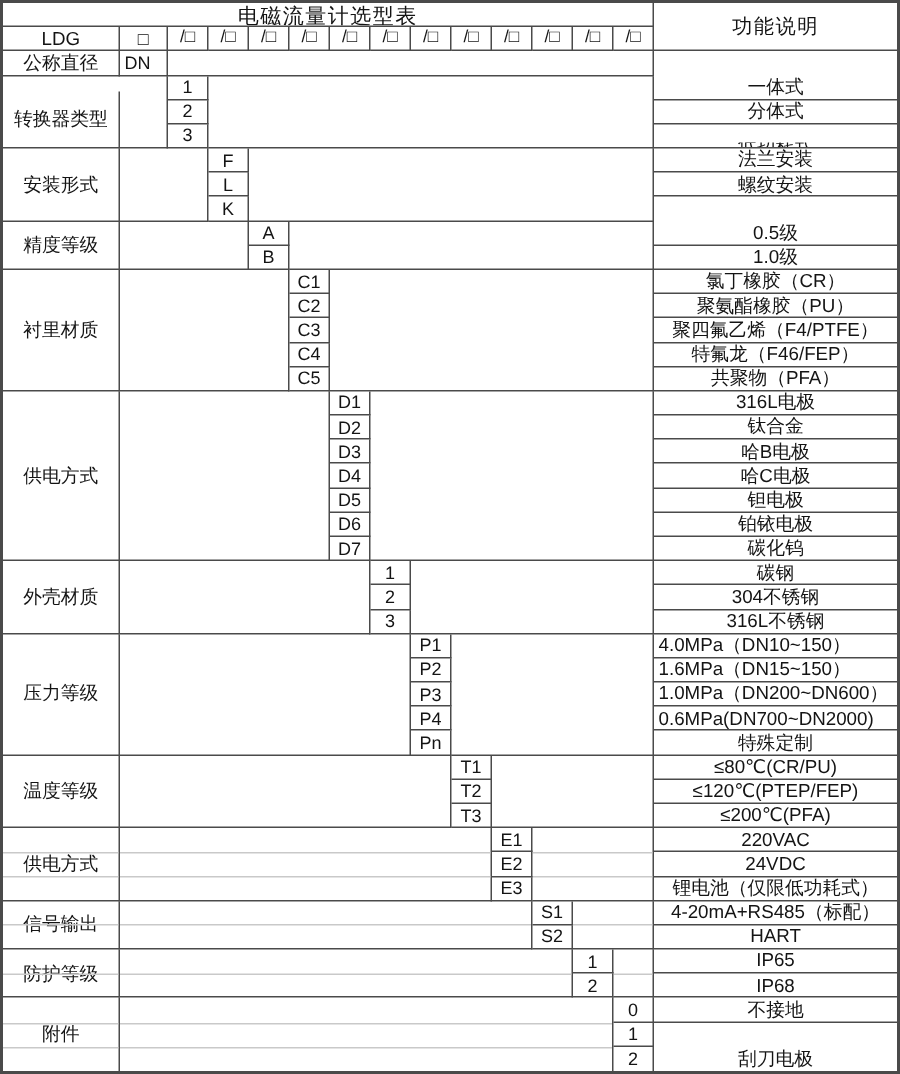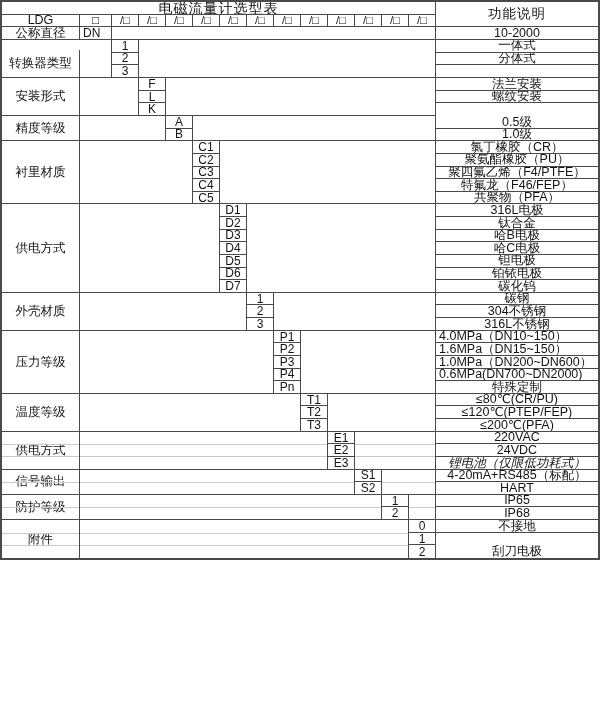--- a/index.html
+++ b/index.html
@@ -3,21 +3,21 @@
 <meta charset="utf-8">
 <style>
   :root{
     --line:#4a4a4a;
     --faint:#c9c9c9;
     --ink:#141414;
   }
   html,body{margin:0;padding:0;background:#fff;}
   #grid{
     position:relative;
-    width:600px;height:560px;
+    width:600px;height:716px;
     box-sizing:border-box;
     border:2px solid var(--line);
     display:grid;
     grid-template-columns:78px 32px repeat(12,27px) 1fr;
     grid-template-rows:repeat(44,1fr);
     font-family:"Liberation Sans","DejaVu Sans",sans-serif;
     color:var(--ink);
     background:#fff;
   }
   .cell{
@@ -58,21 +58,20 @@
     <div class="cell slot" style="grid-area: 2 / 8 / 3 / 9;">/□</div>
     <div class="cell slot" style="grid-area: 2 / 9 / 3 / 10;">/□</div>
     <div class="cell slot" style="grid-area: 2 / 10 / 3 / 11;">/□</div>
     <div class="cell slot" style="grid-area: 2 / 11 / 3 / 12;">/□</div>
     <div class="cell slot" style="grid-area: 2 / 12 / 3 / 13;">/□</div>
     <div class="cell slot" style="grid-area: 2 / 13 / 3 / 14;">/□</div>
     <div class="cell slot" style="grid-area: 2 / 14 / 3 / 15;">/□</div>
     <div class="cell" style="grid-area: 3 / 1 / 4 / 2;">公称直径</div>
     <div class="cell" style="grid-area: 3 / 3 / 4 / 15;"></div>
     <div class="cell code left" style="grid-area: 3 / 2 / 4 / 3;">DN</div>
-    <div class="cell last-col" style="grid-area: 3 / 15 / 4 / 16;">10-2000</div>
     <div class="cell" style="grid-area: 4 / 1 / 7 / 2; margin-top: 10px;">转换器类型</div>
     <div class="cell" style="grid-area: 4 / 2 / 7 / 3;"></div>
     <div class="cell" style="grid-area: 4 / 4 / 7 / 15;"></div>
     <div class="cell code" style="grid-area: 4 / 3 / 5 / 4;">1</div>
     <div class="cell last-col" style="grid-area: 4 / 15 / 5 / 16;">一体式</div>
     <div class="cell code" style="grid-area: 5 / 3 / 6 / 4;">2</div>
     <div class="cell last-col" style="grid-area: 5 / 15 / 6 / 16;">分体式</div>
     <div class="cell code" style="grid-area: 6 / 3 / 7 / 4;">3</div>
     <div class="cell last-col" style="grid-area: 6 / 15 / 7 / 16; margin-top: 12px;">低功耗式</div>
     <div class="cell" style="grid-area: 7 / 1 / 10 / 2;">安装形式</div>
@@ -158,21 +157,21 @@
     </div>
     <div class="cell" style="grid-area: 35 / 12 / 38 / 15;">
       <div class="faintline" style="top: 33.3333%;"></div>
       <div class="faintline" style="top: 66.6667%;"></div>
     </div>
     <div class="cell code" style="grid-area: 35 / 11 / 36 / 12;">E1</div>
     <div class="cell last-col" style="grid-area: 35 / 15 / 36 / 16;">220VAC</div>
     <div class="cell code" style="grid-area: 36 / 11 / 37 / 12;">E2</div>
     <div class="cell last-col" style="grid-area: 36 / 15 / 37 / 16;">24VDC</div>
     <div class="cell code" style="grid-area: 37 / 11 / 38 / 12;">E3</div>
-    <div class="cell last-col" style="grid-area: 37 / 15 / 38 / 16; font-style: italic;">锂电池（仅限低功耗式）</div>
+    <div class="cell last-col" style="grid-area: 37 / 15 / 38 / 16;">锂电池（仅限低功耗式）</div>
     <div class="cell" style="grid-area: 38 / 1 / 40 / 2;">信号输出<div class="faintline" style="top: 50%;"></div></div>
     <div class="cell" style="grid-area: 38 / 2 / 40 / 12;">
       <div class="faintline" style="top: 50%;"></div>
     </div>
     <div class="cell" style="grid-area: 38 / 13 / 40 / 15;">
       <div class="faintline" style="top: 50%;"></div>
     </div>
     <div class="cell code" style="grid-area: 38 / 12 / 39 / 13;">S1</div>
     <div class="cell last-col" style="grid-area: 38 / 15 / 39 / 16;">4-20mA+RS485（标配）</div>
     <div class="cell code" style="grid-area: 39 / 12 / 40 / 13;">S2</div>

